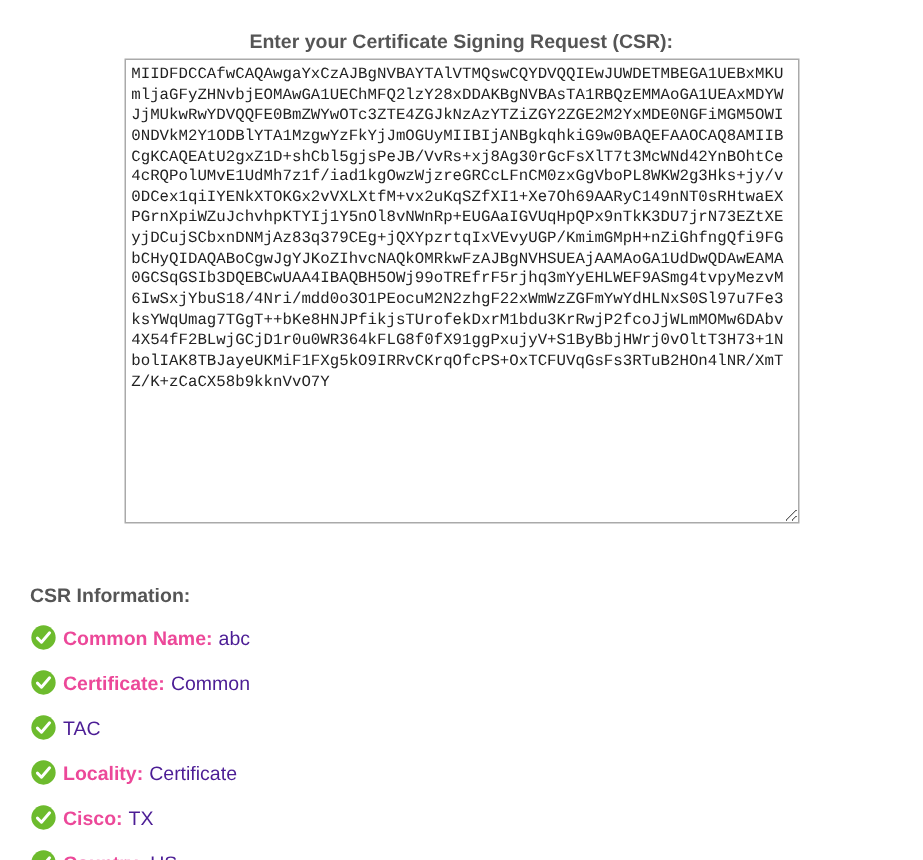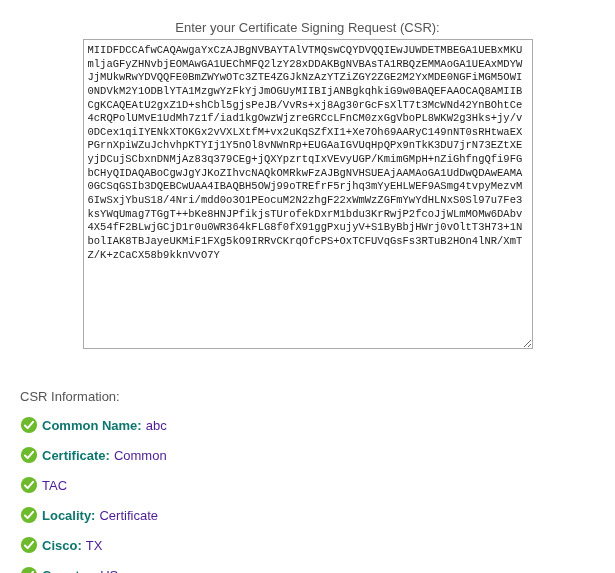--- a/index.html
+++ b/index.html
@@ -6,21 +6,21 @@
       font-family: Verdana, Geneva, sans-serif;
       font-size: 13px;
       color: #333;
       margin: 0;
       padding: 20px;
       width: 615px;
       box-sizing: border-box;
     }
     .centered-title {
       text-align: center;
-      font-weight: normal;
+      font-weight: bold;
       color: #555;
       margin-bottom: 4px;
       font-size: 13px;
     }
     .textarea-wrap {
       display: flex;
       justify-content: center;
       margin-bottom: 40px;
     }
     textarea {
@@ -32,39 +32,39 @@
       border: 1px solid #aaa;
       resize: both;
       box-sizing: border-box;
       line-height: 1.3;
       overflow: auto;
       white-space: pre-wrap;
       word-break: break-all;
       color: #222;
     }
     .info-heading {
-      font-weight: normal;
+      font-weight: bold;
       color: #555;
       font-size: 13px;
       margin-bottom: 12px;
     }
     .info-row {
       display: flex;
       align-items: center;
       margin-bottom: 12px;
     }
     .check-icon {
       width: 18px;
       height: 18px;
       margin-right: 4px;
       flex-shrink: 0;
     }
     .info-label {
       font-weight: bold;
-      color: #0f766e;
+      color: #ec4899;
       margin-right: 4px;
     }
     .info-value {
       color: #4c1d95;
     }
   </style>
 </head>
 <body>
 
 <div class="centered-title">Enter your Certificate Signing Request (CSR):</div>

